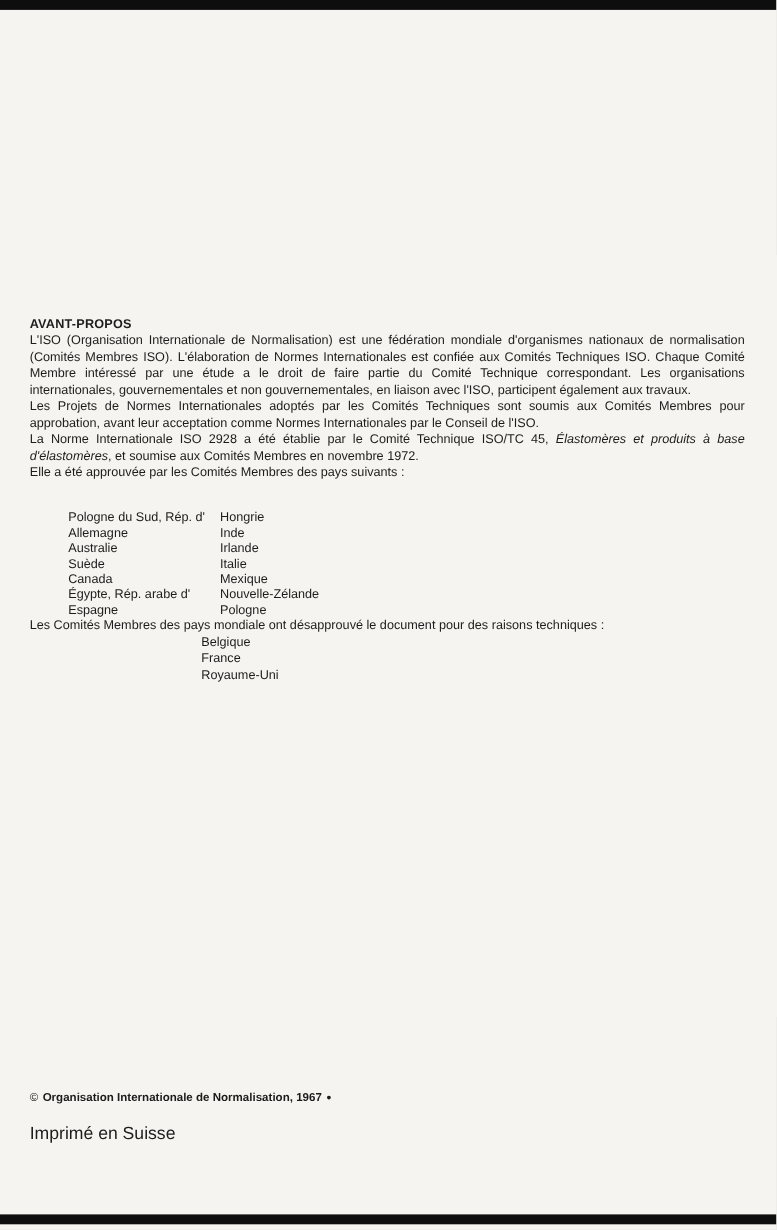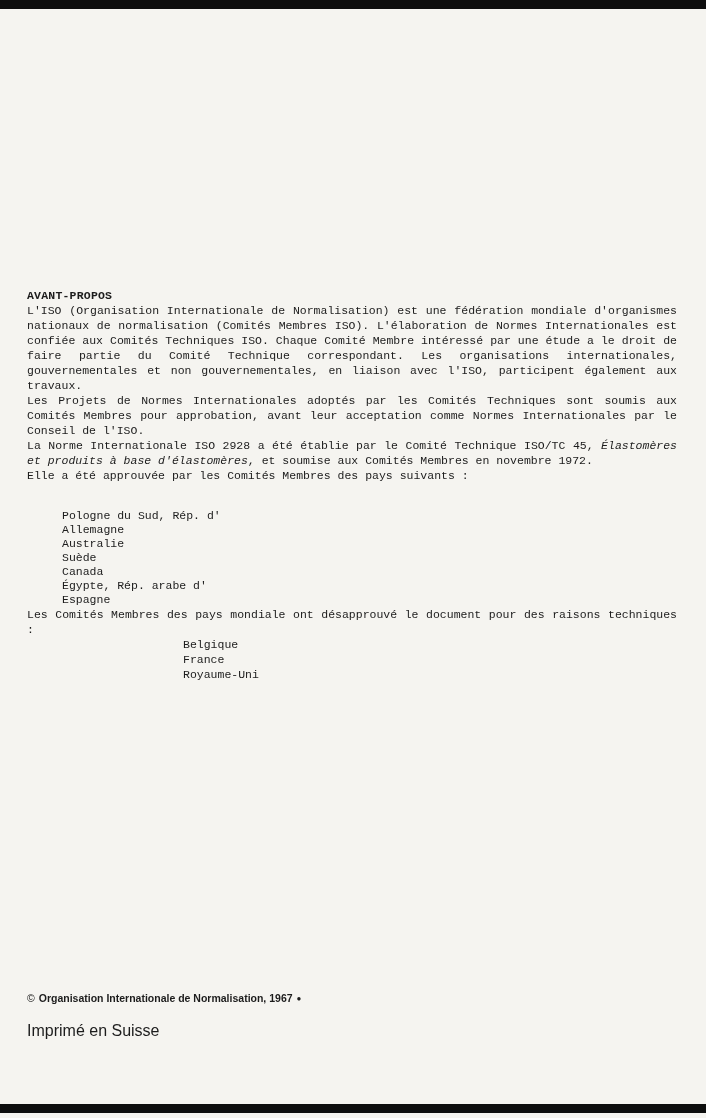--- a/index.html
+++ b/index.html
@@ -26,21 +26,20 @@
   .bar.top { top: 0; height: 9px; }
   .bar.bottom { top: 1104px; height: 9px; }
 
   .content {
     position: absolute;
     top: 0;
     left: 27px;
     width: 650px;
     font-size: 11.5px;
     line-height: 15px;
-    font-family: Liberation Mono, monospace;
   }
   .content h1 {
     margin: 288px 0 0 0;
     font-size: 11.5px;
     line-height: 15px;
     font-weight: bold;
     letter-spacing: 0.2px;
   }
   .content p {
     margin: 0;
@@ -114,20 +113,29 @@
     <div class="columns">
       <div class="col col1">
           <div class="country-line">Pologne du Sud, Rép. d'</div>
           <div class="country-line">Allemagne</div>
           <div class="country-line">Australie</div>
           <div class="country-line">Suède</div>
           <div class="country-line">Canada</div>
           <div class="country-line">Égypte, Rép. arabe d'</div>
           <div class="country-line">Espagne</div>
         </div>
+      <div class="col col2">
+          <div class="country-line">Hongrie</div>
+          <div class="country-line">Inde</div>
+          <div class="country-line">Irlande</div>
+          <div class="country-line">Italie</div>
+          <div class="country-line">Mexique</div>
+          <div class="country-line">Nouvelle-Zélande</div>
+          <div class="country-line">Pologne</div>
+        </div>
     </div>
 
     <p class="p5">Les Comités Membres des pays mondiale ont désapprouvé le document pour des raisons techniques :</p>
 
     <div class="disapproved">
         <div class="country-line">Belgique</div>
         <div class="country-line">France</div>
         <div class="country-line">Royaume-Uni</div>
       </div>
 

